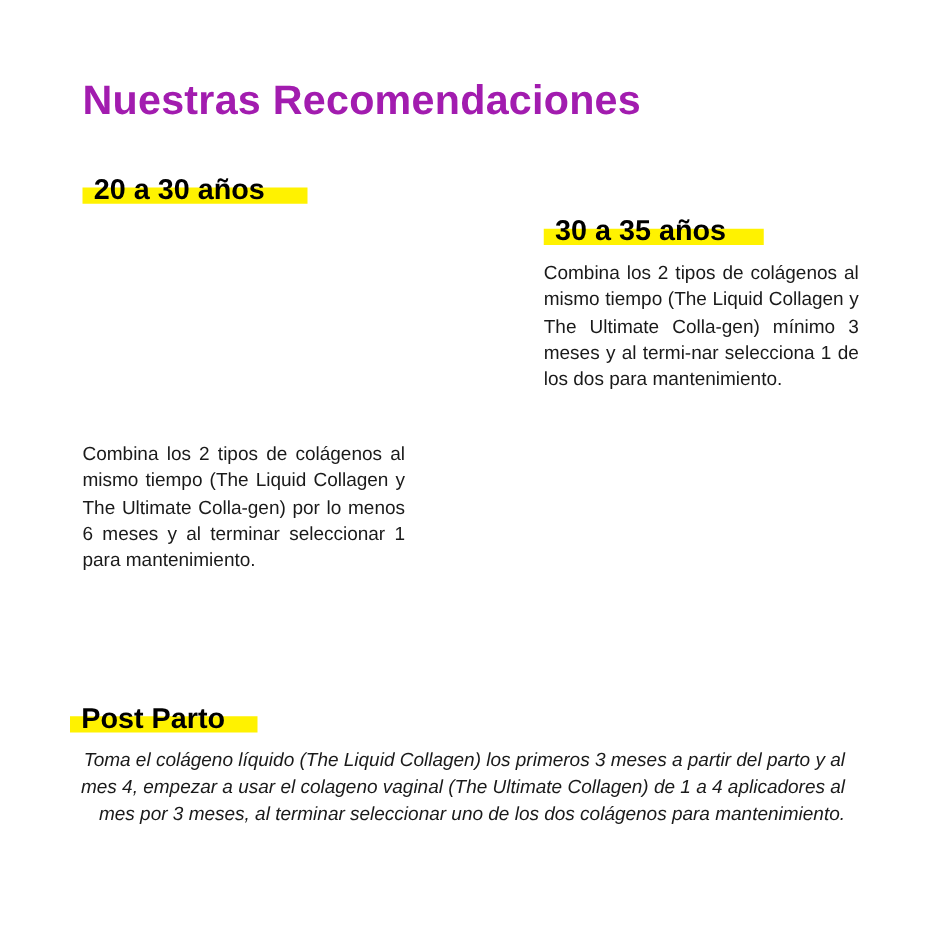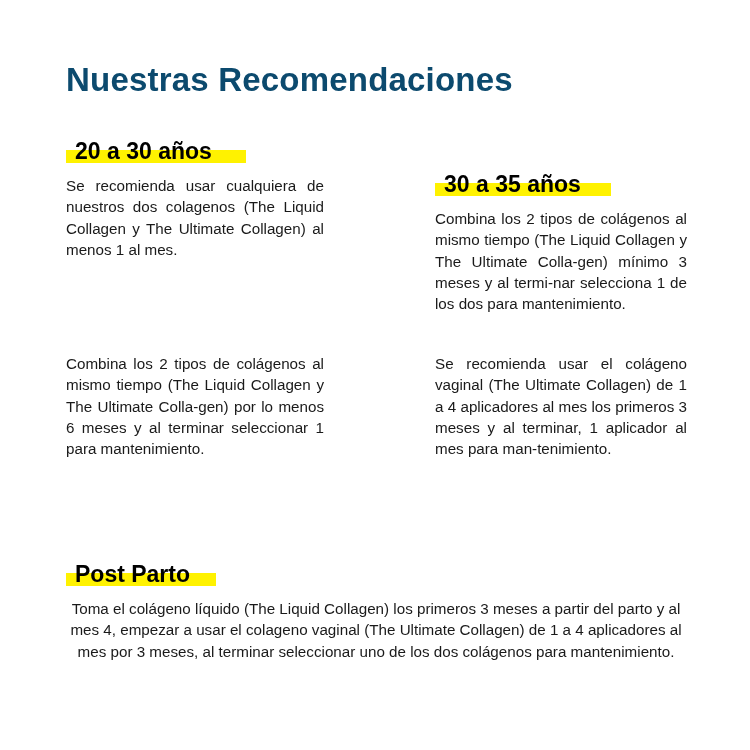--- a/index.html
+++ b/index.html
@@ -16,21 +16,21 @@
       color: #111111;
     }
     .page-title {
       position: absolute;
       left: 66px;
       top: 58px;
       margin: 0;
       font-size: 33px;
       font-weight: 700;
       letter-spacing: 0.2px;
-      color: #0c4a6e;
+      color: #a21caf;
       line-height: 44px;
       white-space: nowrap;
     }
     .section {
       position: absolute;
     }
     .heading-wrap {
       position: relative;
       display: inline-block;
       height: 30px;
@@ -63,51 +63,49 @@
       hyphens: manual;
     }
     #sec-20-30 { left: 66px; top: 137px; width: 258px; }
     #sec-20-30 .highlight-bar { width: 180px; }
     #sec-30-35 { left: 435px; top: 137px; width: 252px; margin-top: 33px; }
     #sec-30-35 .highlight-bar { width: 176px; }
     #sec-35-plus { left: 66px; top: 345px; width: 258px; }
     #sec-35-plus .highlight-bar { width: 142px; }
     #sec-pre-meno { left: 435px; top: 345px; width: 252px; }
     #sec-pre-meno .highlight-bar { width: 240px; }
-    #sec-post-parto { left: 66px; top: 560px; width: 620px; }
+    #sec-post-parto { left: 56px; top: 560px; width: 620px; }
     #sec-post-parto .highlight-bar { width: 150px; }
-    #sec-post-parto .section-body { text-align: center; }
+    #sec-post-parto .section-body { text-align: right; font-style: italic; }
   </style>
 </head>
 <body>
 
 <h1 class="page-title">Nuestras Recomendaciones</h1>
 
 <section class="section" id="sec-20-30">
   <div class="heading-wrap">
     <span class="highlight-bar" style="background: rgb(255, 242, 0);"></span>
     <h2 class="section-heading">20 a 30 años</h2>
   </div>
-  <p class="section-body">Se recomienda usar cualquiera de nuestros dos colagenos (The Liquid Collagen y The Ultimate Collagen) al menos 1 al mes.</p>
 </section>
 
 <section class="section" id="sec-30-35">
   <div class="heading-wrap">
     <span class="highlight-bar" style="background: rgb(255, 242, 0);"></span>
     <h2 class="section-heading">30 a 35 años</h2>
   </div>
   <p class="section-body">Combina los 2 tipos de colágenos al mismo tiempo (The Liquid Collagen y The Ultimate Colla-gen) mínimo 3 meses y al termi-nar selecciona 1 de los dos para mantenimiento.</p>
 </section>
 
 <section class="section" id="sec-35-plus">
   <p class="section-body">Combina los 2 tipos de colágenos al mismo tiempo (The Liquid Collagen y The Ultimate Colla-gen) por lo menos 6 meses y al terminar seleccionar 1 para mantenimiento.</p>
 </section>
 
 <section class="section" id="sec-pre-meno">
-  <p class="section-body">Se recomienda usar el colágeno vaginal (The Ultimate Collagen) de 1 a 4 aplicadores al mes los primeros 3 meses y al terminar, 1 aplicador al mes para man-tenimiento.</p>
 </section>
 
 <section class="section" id="sec-post-parto">
   <div class="heading-wrap">
     <span class="highlight-bar" style="background: rgb(255, 242, 0);"></span>
     <h2 class="section-heading">Post Parto</h2>
   </div>
   <p class="section-body">Toma el colágeno líquido  (The Liquid Collagen) los primeros 3 meses a partir del parto y al mes 4, empezar a usar el colageno vaginal (The Ultimate Collagen) de 1 a 4 aplicadores al mes por 3 meses, al terminar seleccionar uno de los dos colágenos para mantenimiento.</p>
 </section>
 

